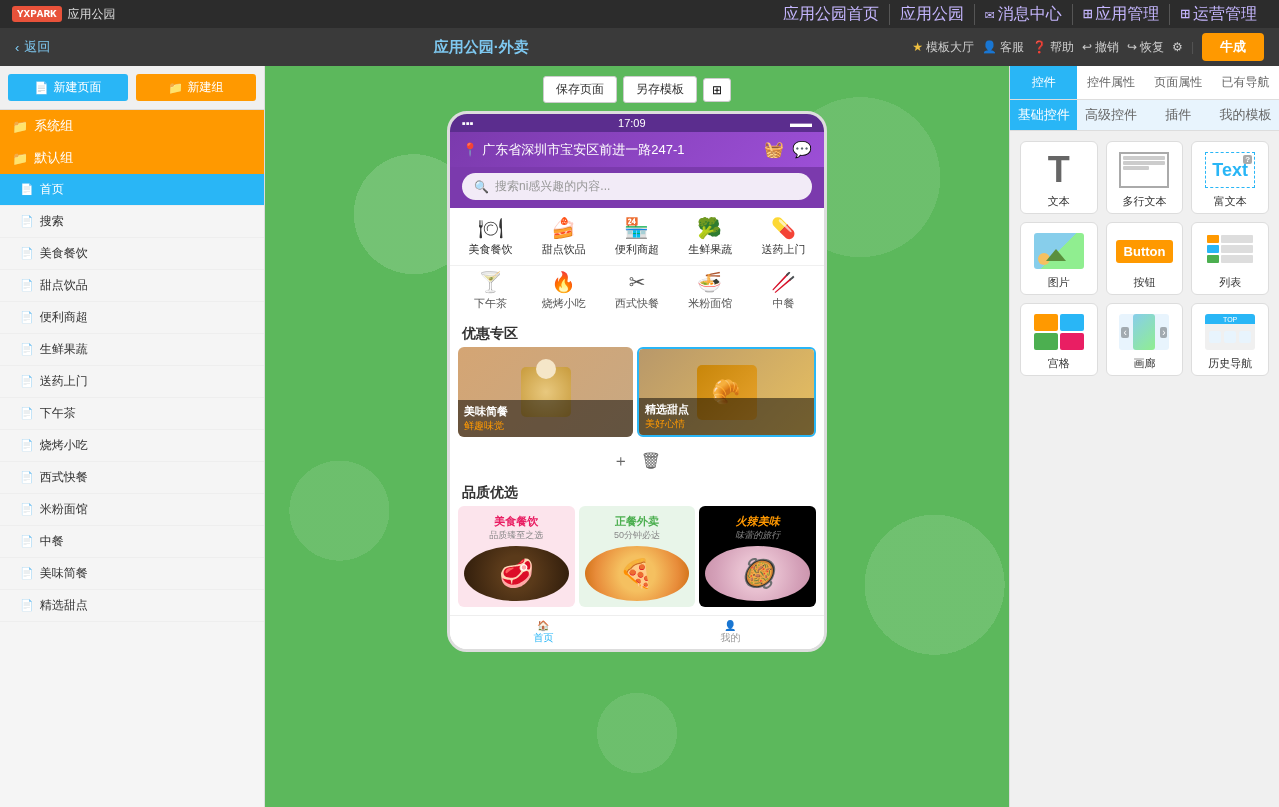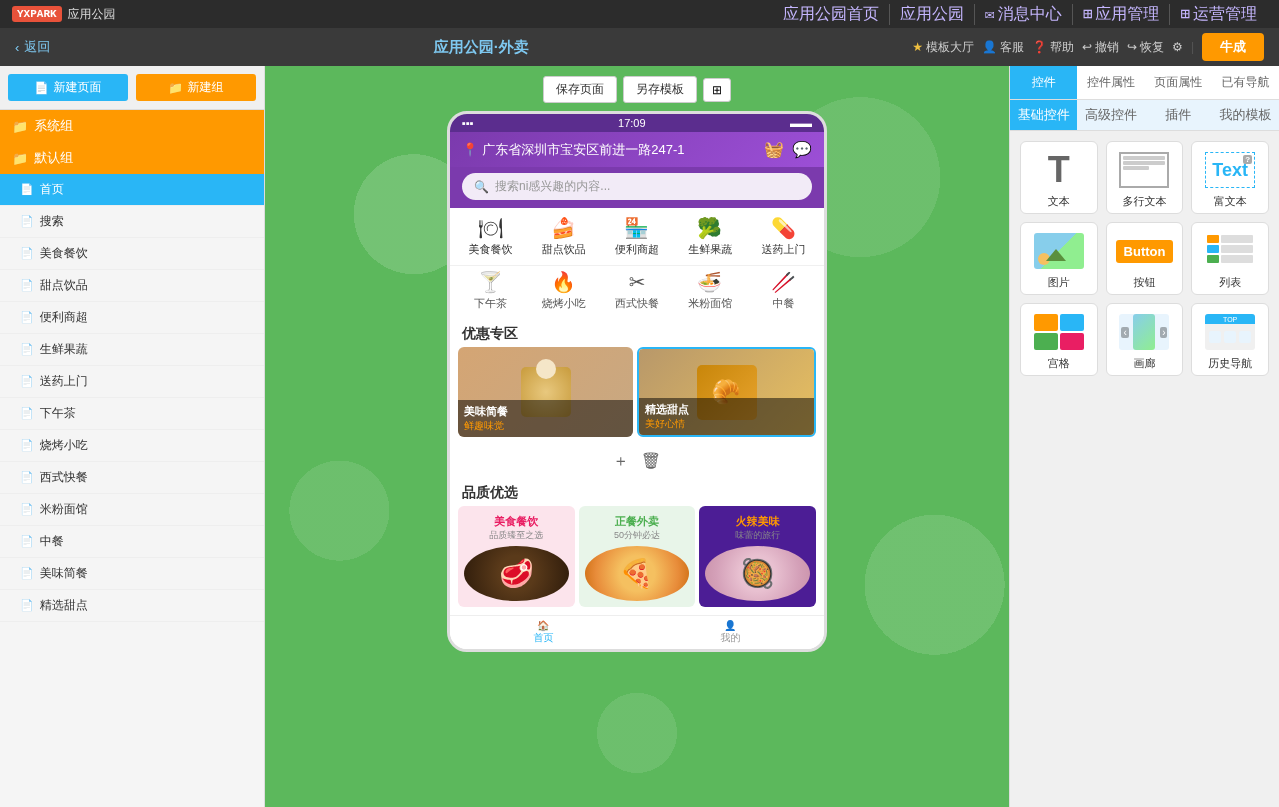--- a/index.html
+++ b/index.html
@@ -323,21 +323,21 @@
       padding: 0 8px 8px;
     }
     .quality-item {
       flex: 1;
       border-radius: 6px;
       padding: 8px 6px 6px;
       text-align: center;
     }
     .quality-item.pink { background: #fce4ec; }
     .quality-item.green { background: #e8f5e9; }
-    .quality-item.yellow { background: #4c1d95; }
+    .quality-item.yellow { background: #000000; font-style: italic; }
     .quality-item-title { font-size: 11px; font-weight: bold; color: #e91e63; }
     .quality-item.green .quality-item-title { color: #4caf50; }
     .quality-item.yellow .quality-item-title { color: #ff9800; }
     .quality-item-sub { font-size: 9px; color: #888; }
     .quality-item-img { width: 100%; height: 55px; border-radius: 4px; margin-top: 4px; overflow: hidden; }
 
     .phone-bottom-nav {
       background: white;
       border-top: 1px solid #eee;
       display: flex;

